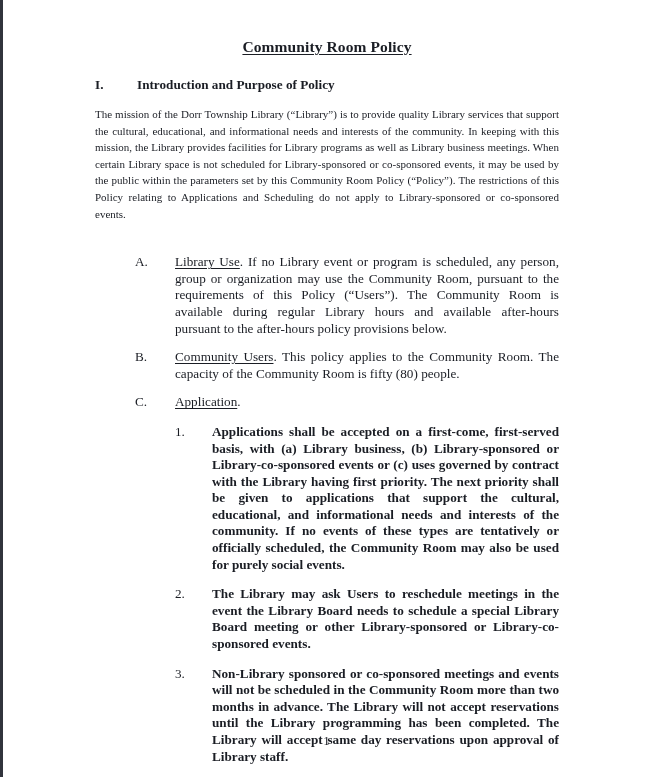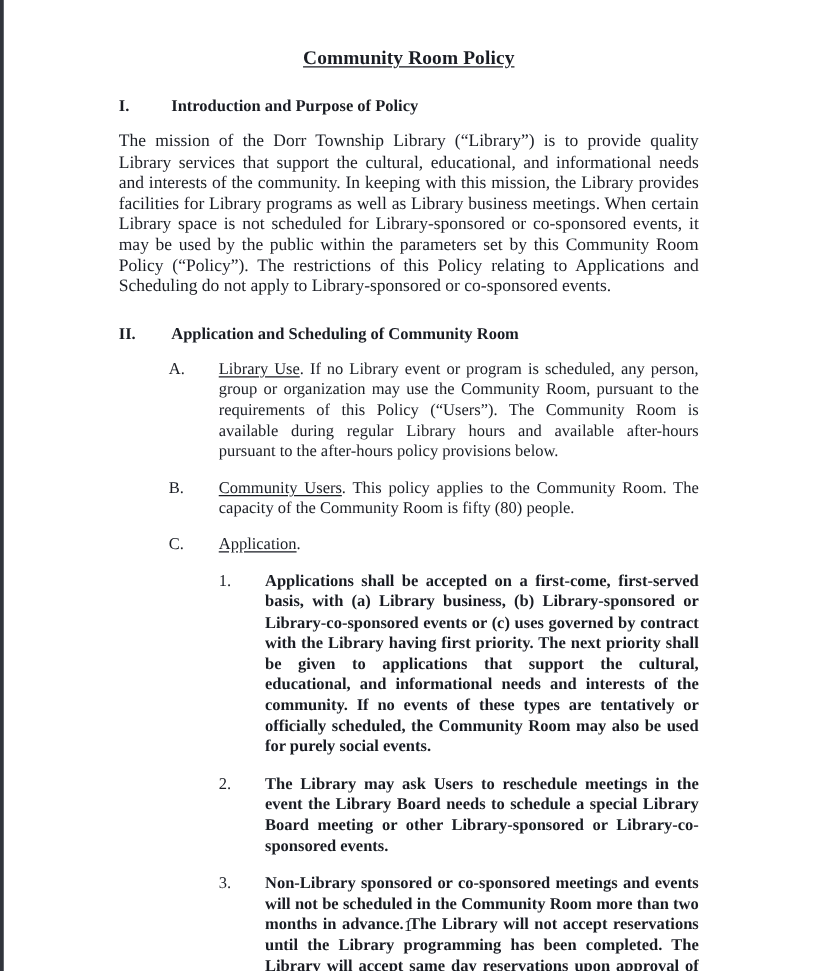--- a/index.html
+++ b/index.html
@@ -57,21 +57,21 @@
   }
   .section .num {
     width: 42px;
     flex: 0 0 42px;
   }
   .section .heading {
     flex: 1;
   }
   .para {
     text-align: justify;
-    font-size: 14px;
+    font-size: 11px;
     line-height: 16.6px;
     margin: 13px 0 0 0;
     hyphens: none;
   }
   .lvl-a {
     display: flex;
     margin: 12px 0 0 40px;
     font-size: 13.2px;
     line-height: 16.6px;
   }
@@ -123,24 +123,20 @@
 
     <div class="section">
       <div class="num">I.</div>
       <div class="heading">Introduction and Purpose of Policy</div>
     </div>
 
     <div class="para">The mission of the Dorr Township Library (“Library”) is to provide quality Library services that support the cultural, educational, and informational needs and interests of the community.  In keeping with this mission, the Library provides facilities for Library programs as well as Library business meetings.  When certain Library space is not scheduled for Library-sponsored or co-sponsored events, it may be used by the public within the parameters set by this Community Room Policy (“Policy”).   The restrictions of this Policy relating to Applications and Scheduling do not apply to Library-sponsored or co-sponsored events.</div>
 
     <div style="height:20px"></div>
 
-    <div class="section">
-      <div class="num">II.</div>
-      <div class="heading">Application and Scheduling of Community Room</div>
-    </div>
 
     <div class="lvl-a">
       <div class="mark">A.</div>
       <div class="body"><span class="ul">Library Use</span><span>.    If no Library event or program is scheduled, any person, group or organization may use the Community Room, pursuant to the requirements of this Policy (“Users”).  The Community Room is available during regular Library hours and available after-hours pursuant to the after-hours policy provisions below.</span></div>
     </div>
 
     <div class="lvl-a">
       <div class="mark">B.</div>
       <div class="body"><span class="ul">Community Users</span><span>.   This policy applies to the Community Room.   The capacity of the Community Room is fifty (80) people.</span></div>
     </div>

